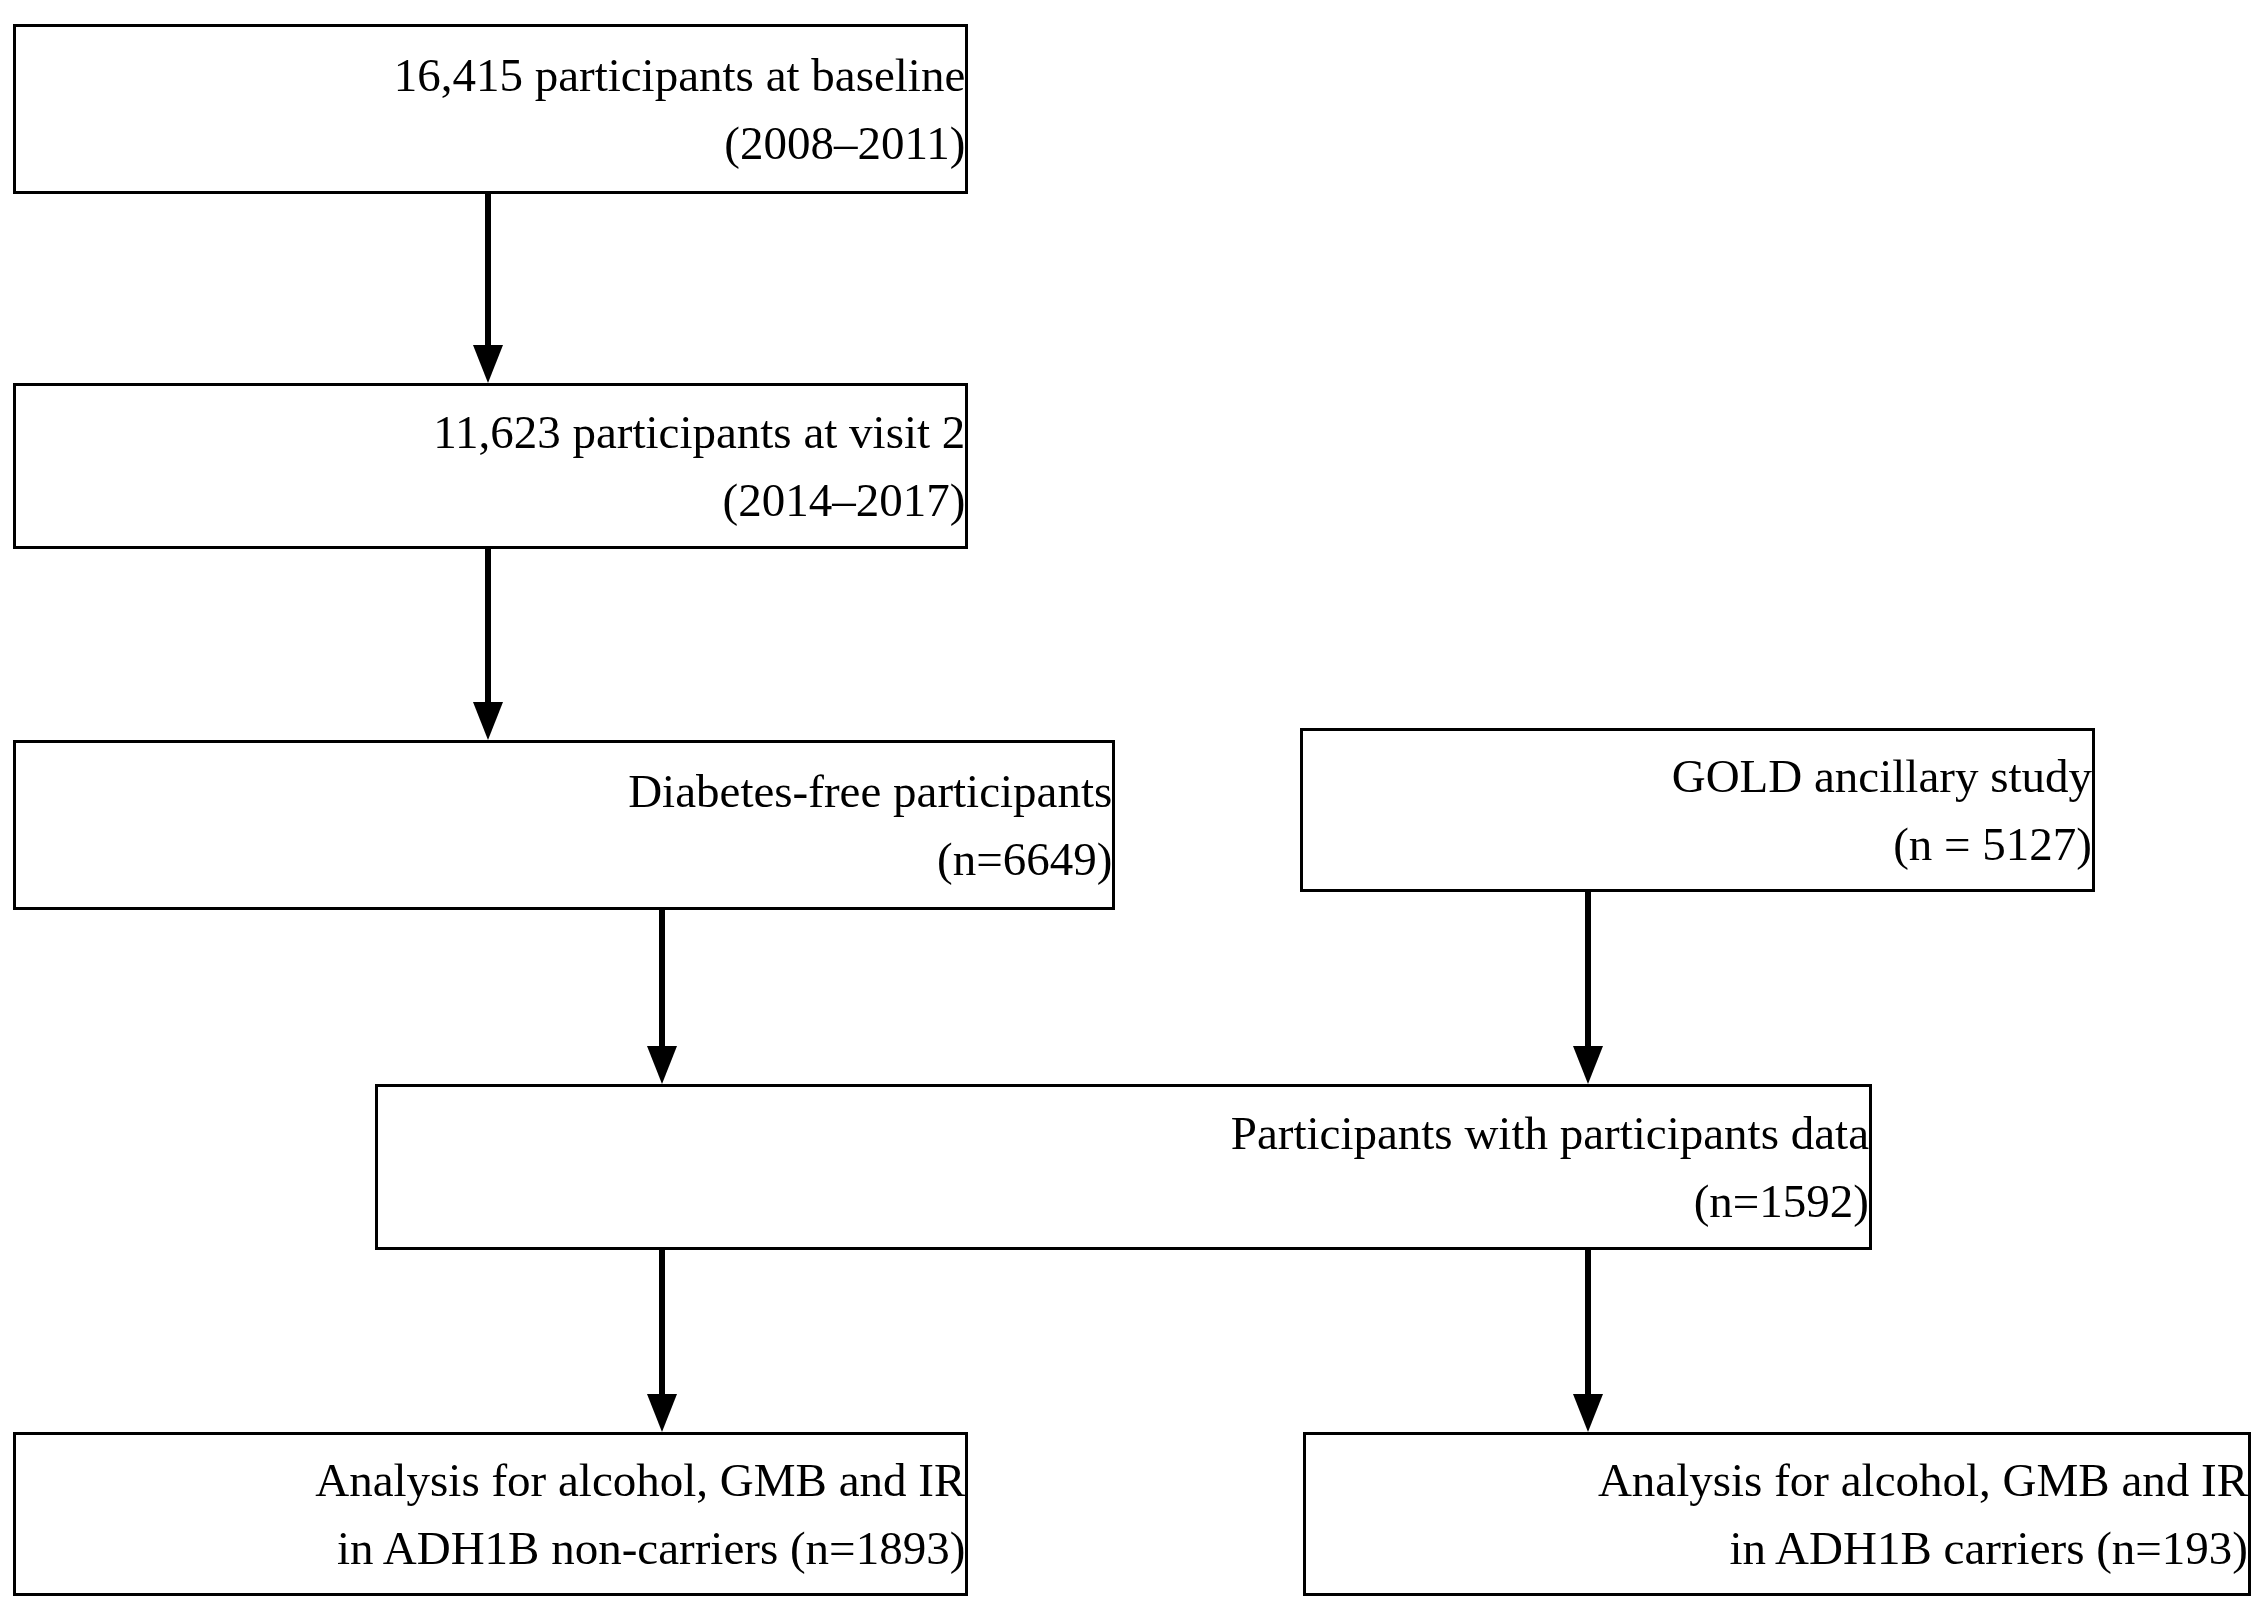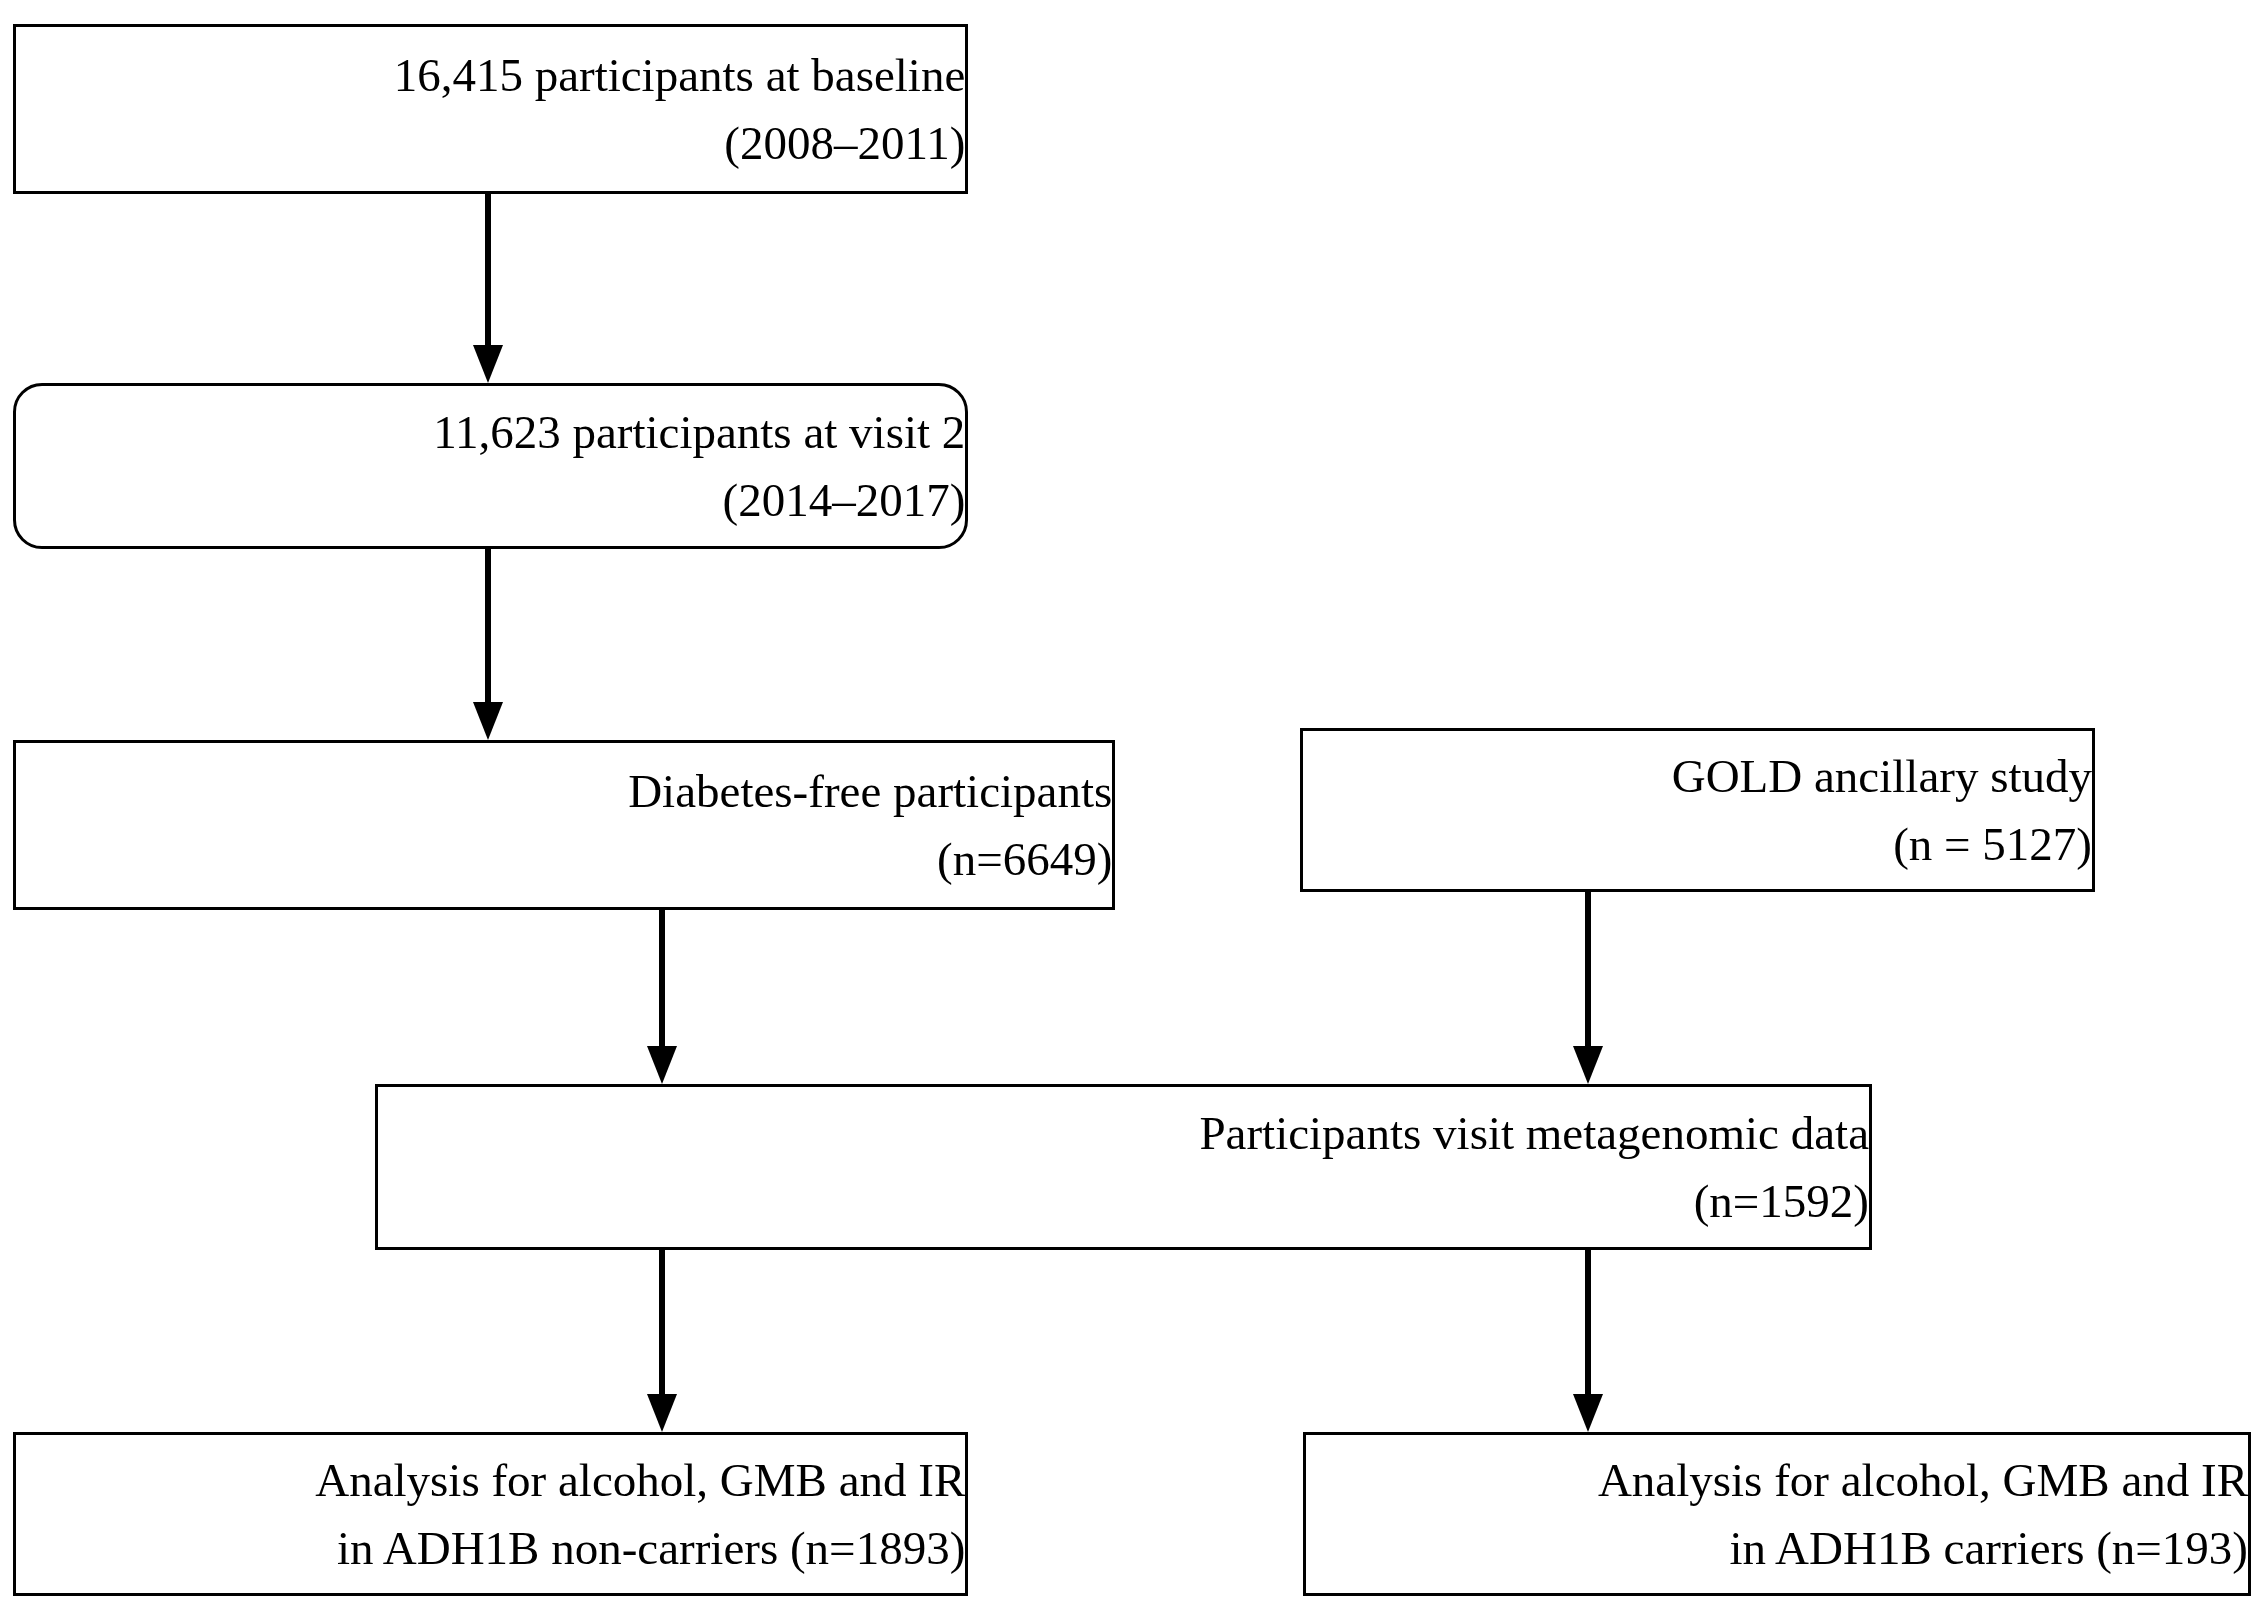--- a/index.html
+++ b/index.html
@@ -61,21 +61,21 @@
   <div class="box" style="left:13.3px; top:24.4px; width:955px; height:170px;">
     <span class="line">16,415 participants at baseline</span>
     <span class="line">(2008–2011)</span>
   </div>
 
   <div class="arrow" style="left:471px; top:194px; height:189px;">
     <div class="stem"></div>
     <div class="head"></div>
   </div>
 
-  <div class="box" style="left:13.3px; top:383px; width:955px; height:166px;border-radius:29px;">
+  <div class="box" style="left:13.3px; top:383px; width:955px; height:166px;">
     <span class="line">11,623 participants at visit 2</span>
     <span class="line">(2014–2017)</span>
   </div>
 
   <div class="arrow" style="left:471px; top:548px; height:192px;">
     <div class="stem"></div>
     <div class="head"></div>
   </div>
 
   <div class="box" style="left:13.3px; top:740px; width:1102px; height:170px;">
@@ -92,21 +92,21 @@
     <div class="stem"></div>
     <div class="head"></div>
   </div>
 
   <div class="arrow" style="left:1571px; top:891px; height:193px;">
     <div class="stem"></div>
     <div class="head"></div>
   </div>
 
   <div class="box" style="left:375px; top:1084px; width:1497px; height:166px;">
-    <span class="line">Participants visit metagenomic data</span>
+    <span class="line">Participants with participants data</span>
     <span class="line">(n=1592)</span>
   </div>
 
   <div class="arrow" style="left:645px; top:1250px; height:182px;">
     <div class="stem"></div>
     <div class="head"></div>
   </div>
 
   <div class="arrow" style="left:1571px; top:1250px; height:182px;">
     <div class="stem"></div>

